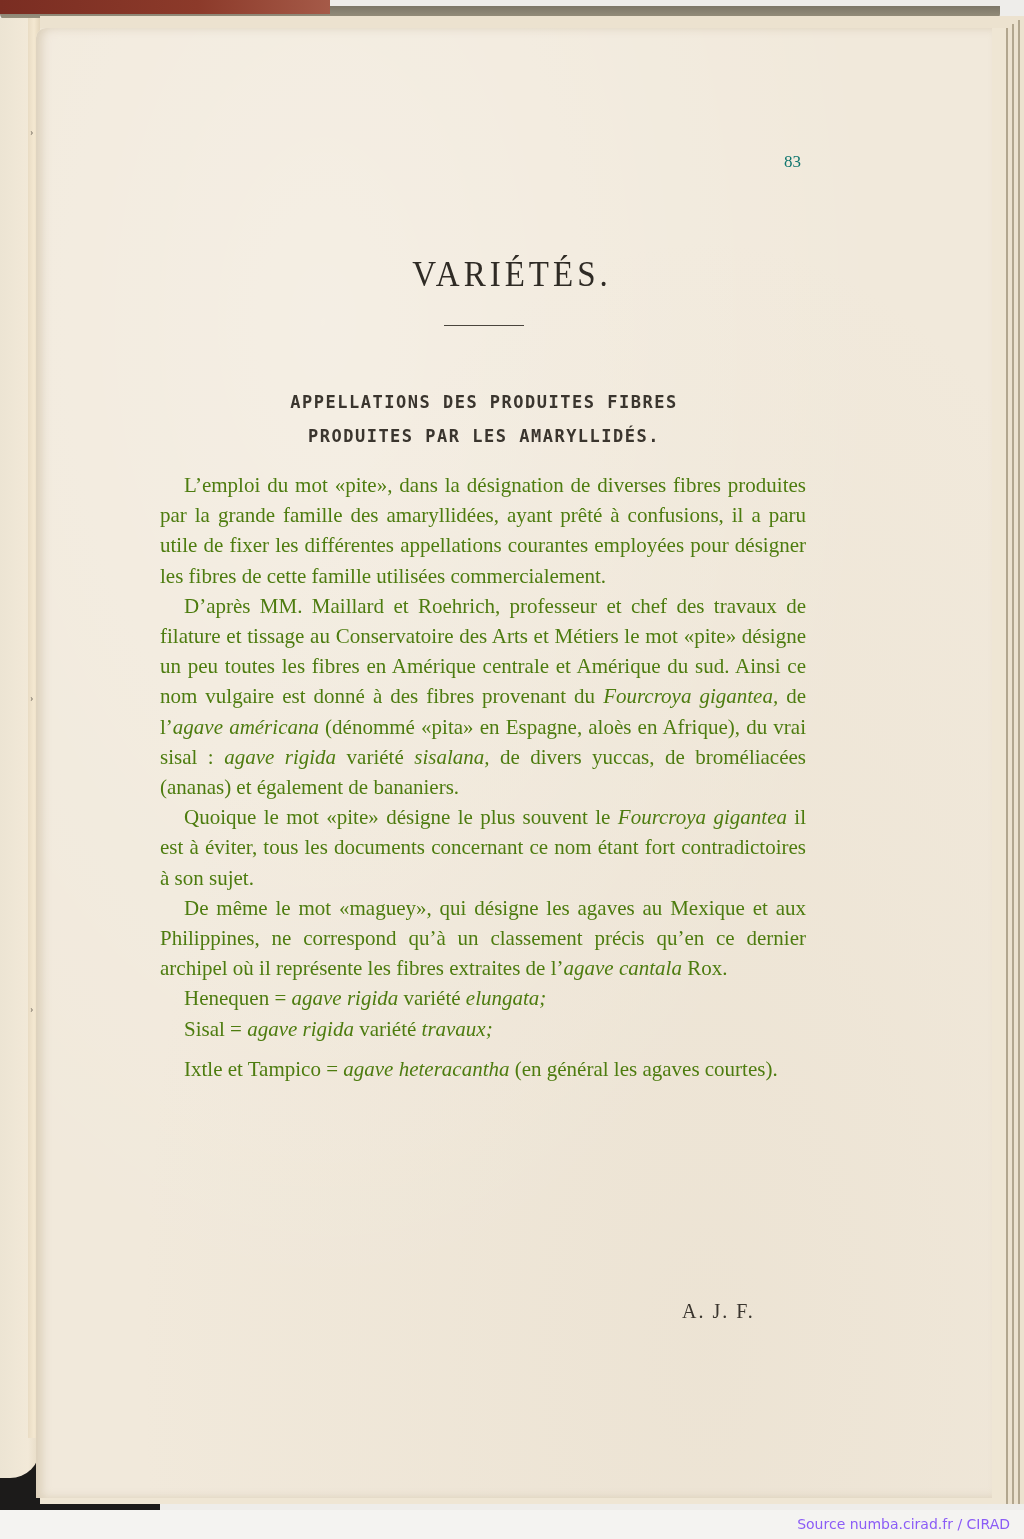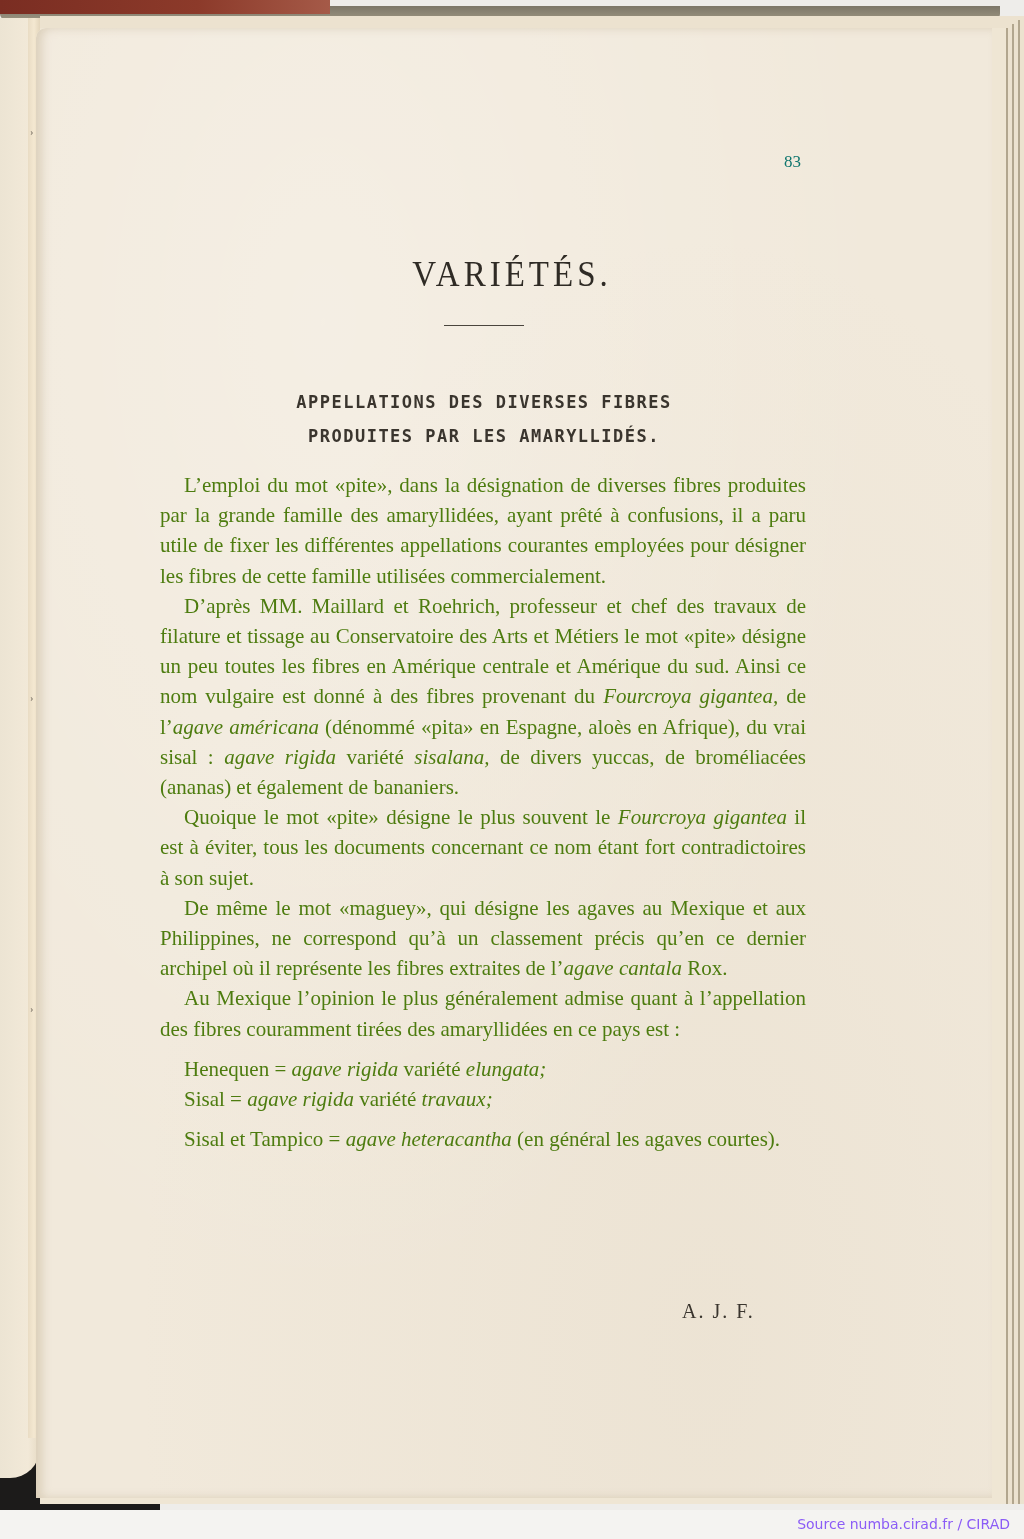--- a/index.html
+++ b/index.html
@@ -121,31 +121,30 @@
   <div class="page"></div>
 
   <span class="margin-mark" style="left:30px; top:128px;">›</span>
   <span class="margin-mark" style="left:30px; top:694px;">›</span>
   <span class="margin-mark" style="left:30px; top:1005px;">›</span>
 </div>
 
 <div class="page-number text">83</div>
 <div class="title">VARIÉTÉS.</div>
 <div class="title-rule"></div>
-<div class="subtitle l1">APPELLATIONS DES DIVERSES FIBRES</div>
+<div class="subtitle l1">APPELLATIONS DES PRODUITES FIBRES</div>
 <div class="subtitle l2">PRODUITES PAR LES AMARYLLIDÉS.</div>
 
 <div class="body">
   <p class="para"><span>L’emploi du mot «pite», dans la désignation de diverses fibres produites par la grande famille des amaryllidées, ayant prêté à confusions, il a paru utile de fixer les différentes appellations courantes employées pour désigner les fibres de cette famille utilisées commercialement.</span></p>
   <p class="para"><span>D’après MM. Maillard et Roehrich, professeur et chef des travaux de filature et tissage au Conservatoire des Arts et Métiers le mot «pite» désigne un peu toutes les fibres en Amérique centrale et Amérique du sud. Ainsi ce nom vulgaire est donné à des fibres provenant du </span><i>Fourcroya gigantea,</i><span> de l’</span><i>agave américana</i><span> (dénommé «pita» en Espagne, aloès en Afrique), du vrai sisal : </span><i>agave rigida</i><span> variété </span><i>sisalana,</i><span> de divers yuccas, de broméliacées (ananas) et également de bananiers.</span></p>
   <p class="para"><span>Quoique le mot «pite» désigne le plus souvent le </span><i>Fourcroya gigantea</i><span> il est à éviter, tous les documents concernant ce nom étant fort contradictoires à son sujet.</span></p>
   <p class="para"><span>De même le mot «maguey», qui désigne les agaves au Mexique et aux Philippines, ne correspond qu’à un classement précis qu’en ce dernier archipel où il représente les fibres extraites de l’</span><i>agave cantala</i><span> Rox.</span></p>
-  <p class="para spaced"><span>Au Mexique l’opinion le plus généralement admise quant à l’appellation des fibres couramment tirées des amaryllidées en ce pays est :</span></p>
   <div class="list">
     <span class="row"><span>Henequen = </span><i>agave rigida</i><span> variété </span><i>elungata;</i></span>
     <span class="row"><span>Sisal = </span><i>agave rigida</i><span> variété </span><i>travaux;</i></span>
   </div>
-  <p class="para"><span>Sisal et Tampico = </span><i>agave heteracantha</i><span> (en général les agaves courtes).</span></p>
+  <p class="para"><span>Ixtle et Tampico = </span><i>agave heteracantha</i><span> (en général les agaves courtes).</span></p>
 </div>
 
 <div class="signature">A. J. F.</div>
 
 <div class="footer-source">Source numba.cirad.fr / CIRAD</div>
 
 </body></html>

